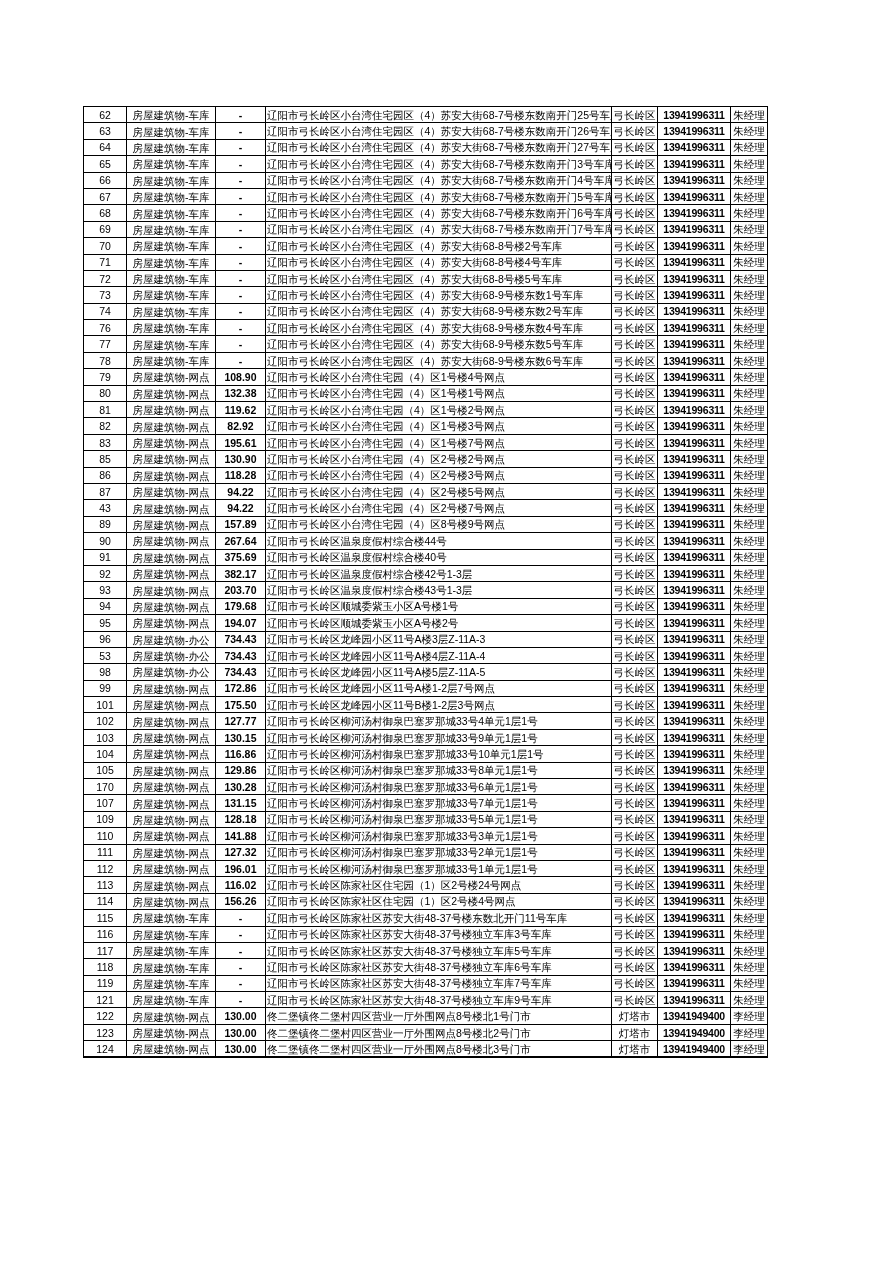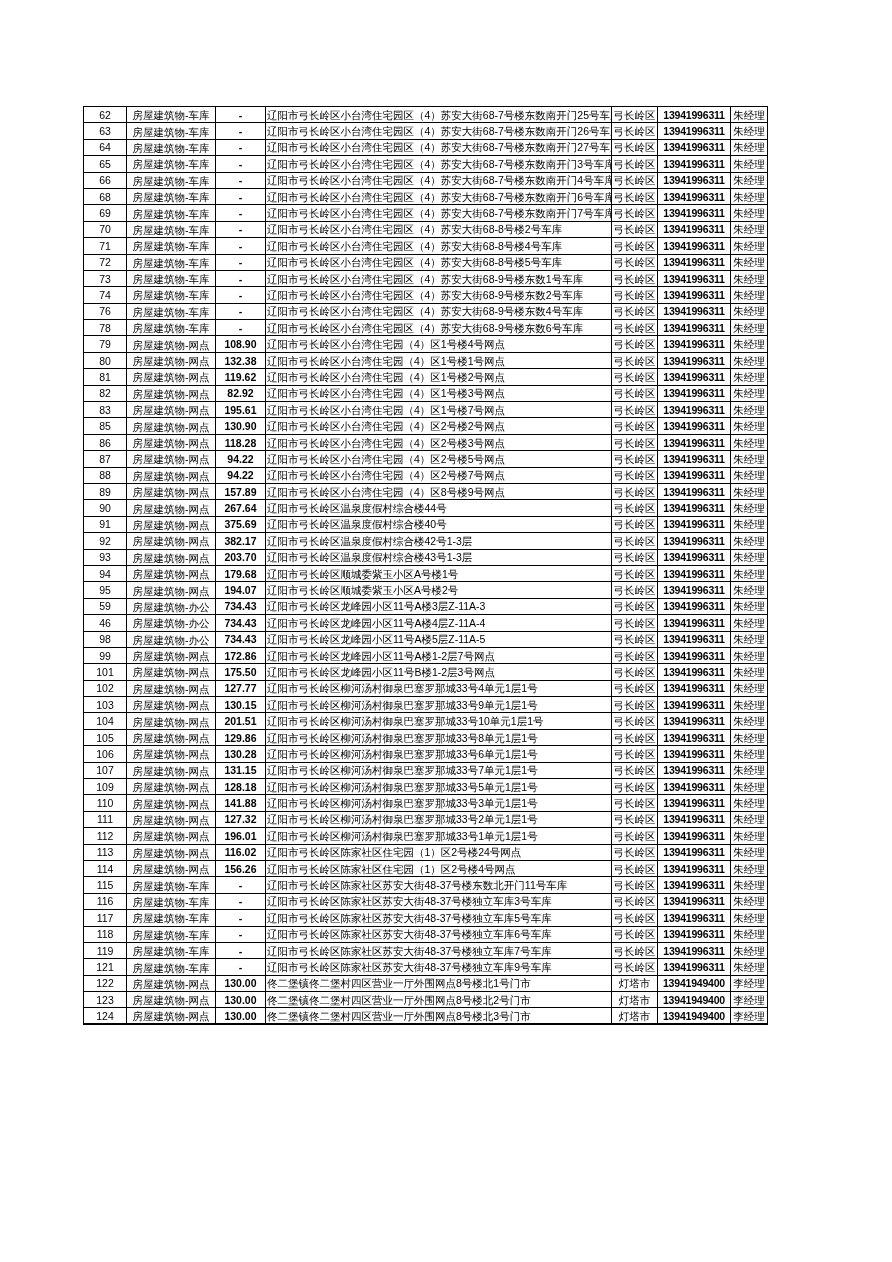--- a/index.html
+++ b/index.html
@@ -105,20 +105,31 @@
     <td class="c-type">
             <div class="clip">房屋建筑物-车库</div>
           </td>
     <td class="c-area">-</td>
     <td class="c-address">辽阳市弓长岭区小台湾住宅园区（4）苏安大街68-7号楼东数南开门4号车库</td>
     <td class="c-district">弓长岭区</td>
     <td class="c-phone">13941996311</td>
     <td class="c-contact">朱经理</td>
   </tr>
 
+  <tr>
+    <td class="c-no">67</td>
+    <td class="c-type">
+            <div class="clip">房屋建筑物-车库</div>
+          </td>
+    <td class="c-area">-</td>
+    <td class="c-address">辽阳市弓长岭区小台湾住宅园区（4）苏安大街68-7号楼东数南开门5号车库</td>
+    <td class="c-district">弓长岭区</td>
+    <td class="c-phone">13941996311</td>
+    <td class="c-contact">朱经理</td>
+  </tr>
 
   <tr>
     <td class="c-no">68</td>
     <td class="c-type">
             <div class="clip">房屋建筑物-车库</div>
           </td>
     <td class="c-area">-</td>
     <td class="c-address">辽阳市弓长岭区小台湾住宅园区（4）苏安大街68-7号楼东数南开门6号车库</td>
     <td class="c-district">弓长岭区</td>
     <td class="c-phone">13941996311</td>
@@ -203,20 +214,31 @@
     <td class="c-type">
             <div class="clip">房屋建筑物-车库</div>
           </td>
     <td class="c-area">-</td>
     <td class="c-address">辽阳市弓长岭区小台湾住宅园区（4）苏安大街68-9号楼东数4号车库</td>
     <td class="c-district">弓长岭区</td>
     <td class="c-phone">13941996311</td>
     <td class="c-contact">朱经理</td>
   </tr>
 
+  <tr>
+    <td class="c-no">77</td>
+    <td class="c-type">
+            <div class="clip">房屋建筑物-车库</div>
+          </td>
+    <td class="c-area">-</td>
+    <td class="c-address">辽阳市弓长岭区小台湾住宅园区（4）苏安大街68-9号楼东数5号车库</td>
+    <td class="c-district">弓长岭区</td>
+    <td class="c-phone">13941996311</td>
+    <td class="c-contact">朱经理</td>
+  </tr>
 
   <tr>
     <td class="c-no">78</td>
     <td class="c-type">
             <div class="clip">房屋建筑物-车库</div>
           </td>
     <td class="c-area">-</td>
     <td class="c-address">辽阳市弓长岭区小台湾住宅园区（4）苏安大街68-9号楼东数6号车库</td>
     <td class="c-district">弓长岭区</td>
     <td class="c-phone">13941996311</td>
@@ -314,21 +336,21 @@
             <div class="clip">房屋建筑物-网点</div>
           </td>
     <td class="c-area">94.22</td>
     <td class="c-address">辽阳市弓长岭区小台湾住宅园（4）区2号楼5号网点</td>
     <td class="c-district">弓长岭区</td>
     <td class="c-phone">13941996311</td>
     <td class="c-contact">朱经理</td>
   </tr>
 
   <tr>
-    <td class="c-no">88</td>
+    <td class="c-no">43</td>
     <td class="c-type">
             <div class="clip">房屋建筑物-网点</div>
           </td>
     <td class="c-area">94.22</td>
     <td class="c-address">辽阳市弓长岭区小台湾住宅园（4）区2号楼7号网点</td>
     <td class="c-district">弓长岭区</td>
     <td class="c-phone">13941996311</td>
     <td class="c-contact">朱经理</td>
   </tr>
 
@@ -410,33 +432,33 @@
             <div class="clip">房屋建筑物-网点</div>
           </td>
     <td class="c-area">194.07</td>
     <td class="c-address">辽阳市弓长岭区顺城委紫玉小区A号楼2号</td>
     <td class="c-district">弓长岭区</td>
     <td class="c-phone">13941996311</td>
     <td class="c-contact">朱经理</td>
   </tr>
 
   <tr>
-    <td class="c-no">59</td>
+    <td class="c-no">96</td>
     <td class="c-type">
             <div class="clip">房屋建筑物-办公楼</div>
           </td>
     <td class="c-area">734.43</td>
     <td class="c-address">辽阳市弓长岭区龙峰园小区11号A楼3层Z-11A-3</td>
     <td class="c-district">弓长岭区</td>
     <td class="c-phone">13941996311</td>
     <td class="c-contact">朱经理</td>
   </tr>
 
   <tr>
-    <td class="c-no">46</td>
+    <td class="c-no">53</td>
     <td class="c-type">
             <div class="clip">房屋建筑物-办公楼</div>
           </td>
     <td class="c-area">734.43</td>
     <td class="c-address">辽阳市弓长岭区龙峰园小区11号A楼4层Z-11A-4</td>
     <td class="c-district">弓长岭区</td>
     <td class="c-phone">13941996311</td>
     <td class="c-contact">朱经理</td>
   </tr>
 
@@ -499,41 +521,41 @@
     <td class="c-district">弓长岭区</td>
     <td class="c-phone">13941996311</td>
     <td class="c-contact">朱经理</td>
   </tr>
 
   <tr>
     <td class="c-no">104</td>
     <td class="c-type">
             <div class="clip">房屋建筑物-网点</div>
           </td>
-    <td class="c-area">201.51</td>
+    <td class="c-area">116.86</td>
     <td class="c-address">辽阳市弓长岭区柳河汤村御泉巴塞罗那城33号10单元1层1号</td>
     <td class="c-district">弓长岭区</td>
     <td class="c-phone">13941996311</td>
     <td class="c-contact">朱经理</td>
   </tr>
 
   <tr>
     <td class="c-no">105</td>
     <td class="c-type">
             <div class="clip">房屋建筑物-网点</div>
           </td>
     <td class="c-area">129.86</td>
     <td class="c-address">辽阳市弓长岭区柳河汤村御泉巴塞罗那城33号8单元1层1号</td>
     <td class="c-district">弓长岭区</td>
     <td class="c-phone">13941996311</td>
     <td class="c-contact">朱经理</td>
   </tr>
 
   <tr>
-    <td class="c-no">106</td>
+    <td class="c-no">170</td>
     <td class="c-type">
             <div class="clip">房屋建筑物-网点</div>
           </td>
     <td class="c-area">130.28</td>
     <td class="c-address">辽阳市弓长岭区柳河汤村御泉巴塞罗那城33号6单元1层1号</td>
     <td class="c-district">弓长岭区</td>
     <td class="c-phone">13941996311</td>
     <td class="c-contact">朱经理</td>
   </tr>
 

